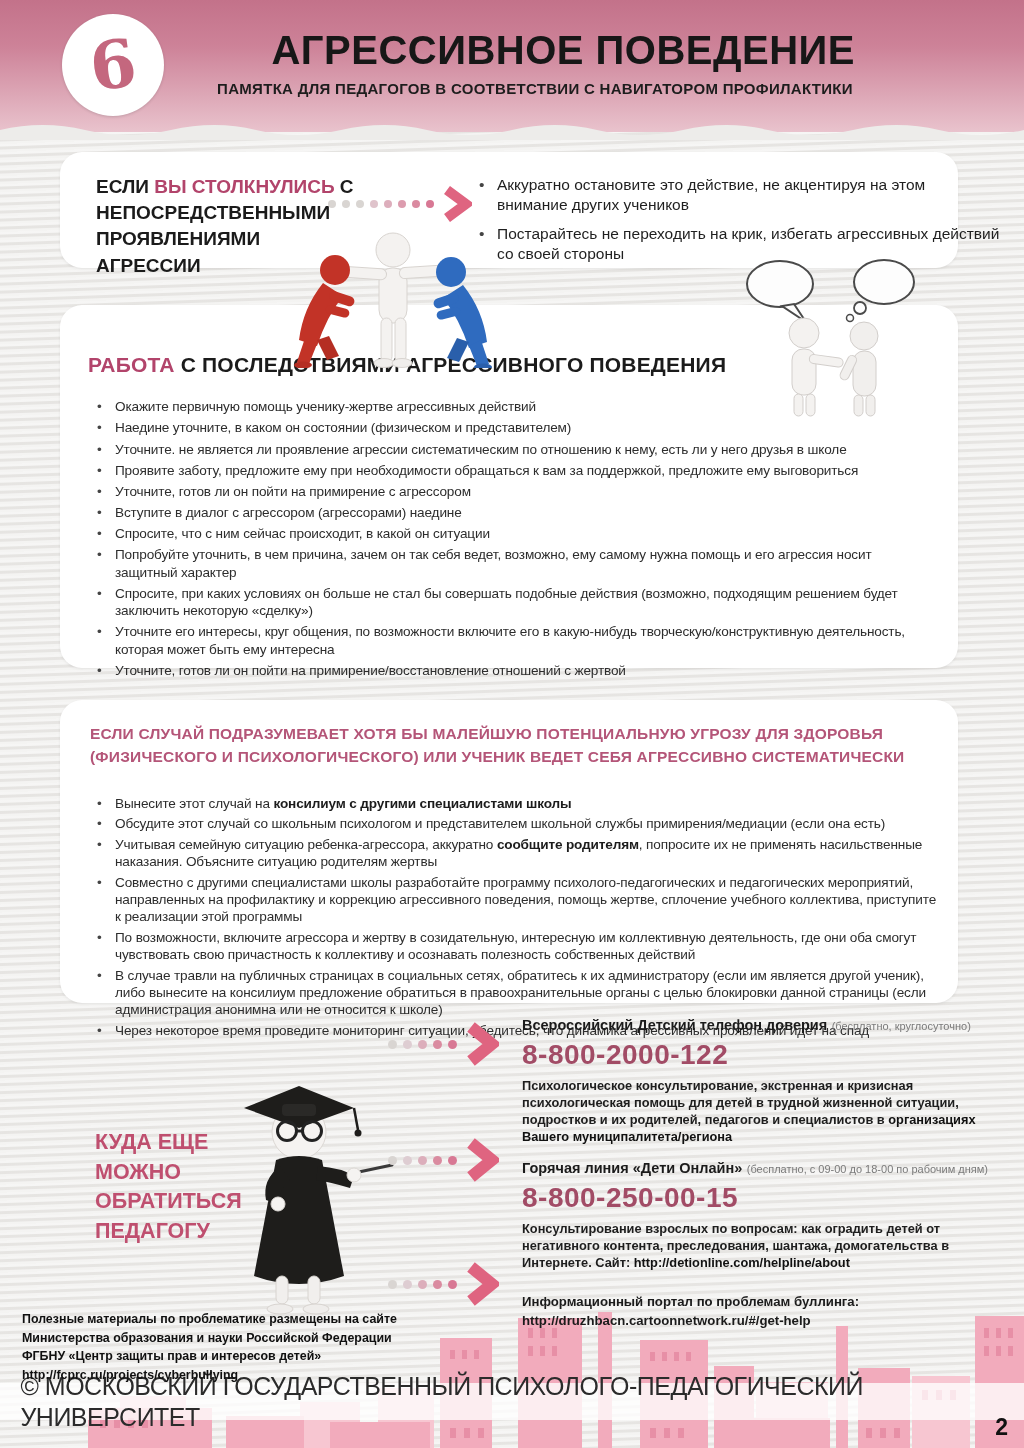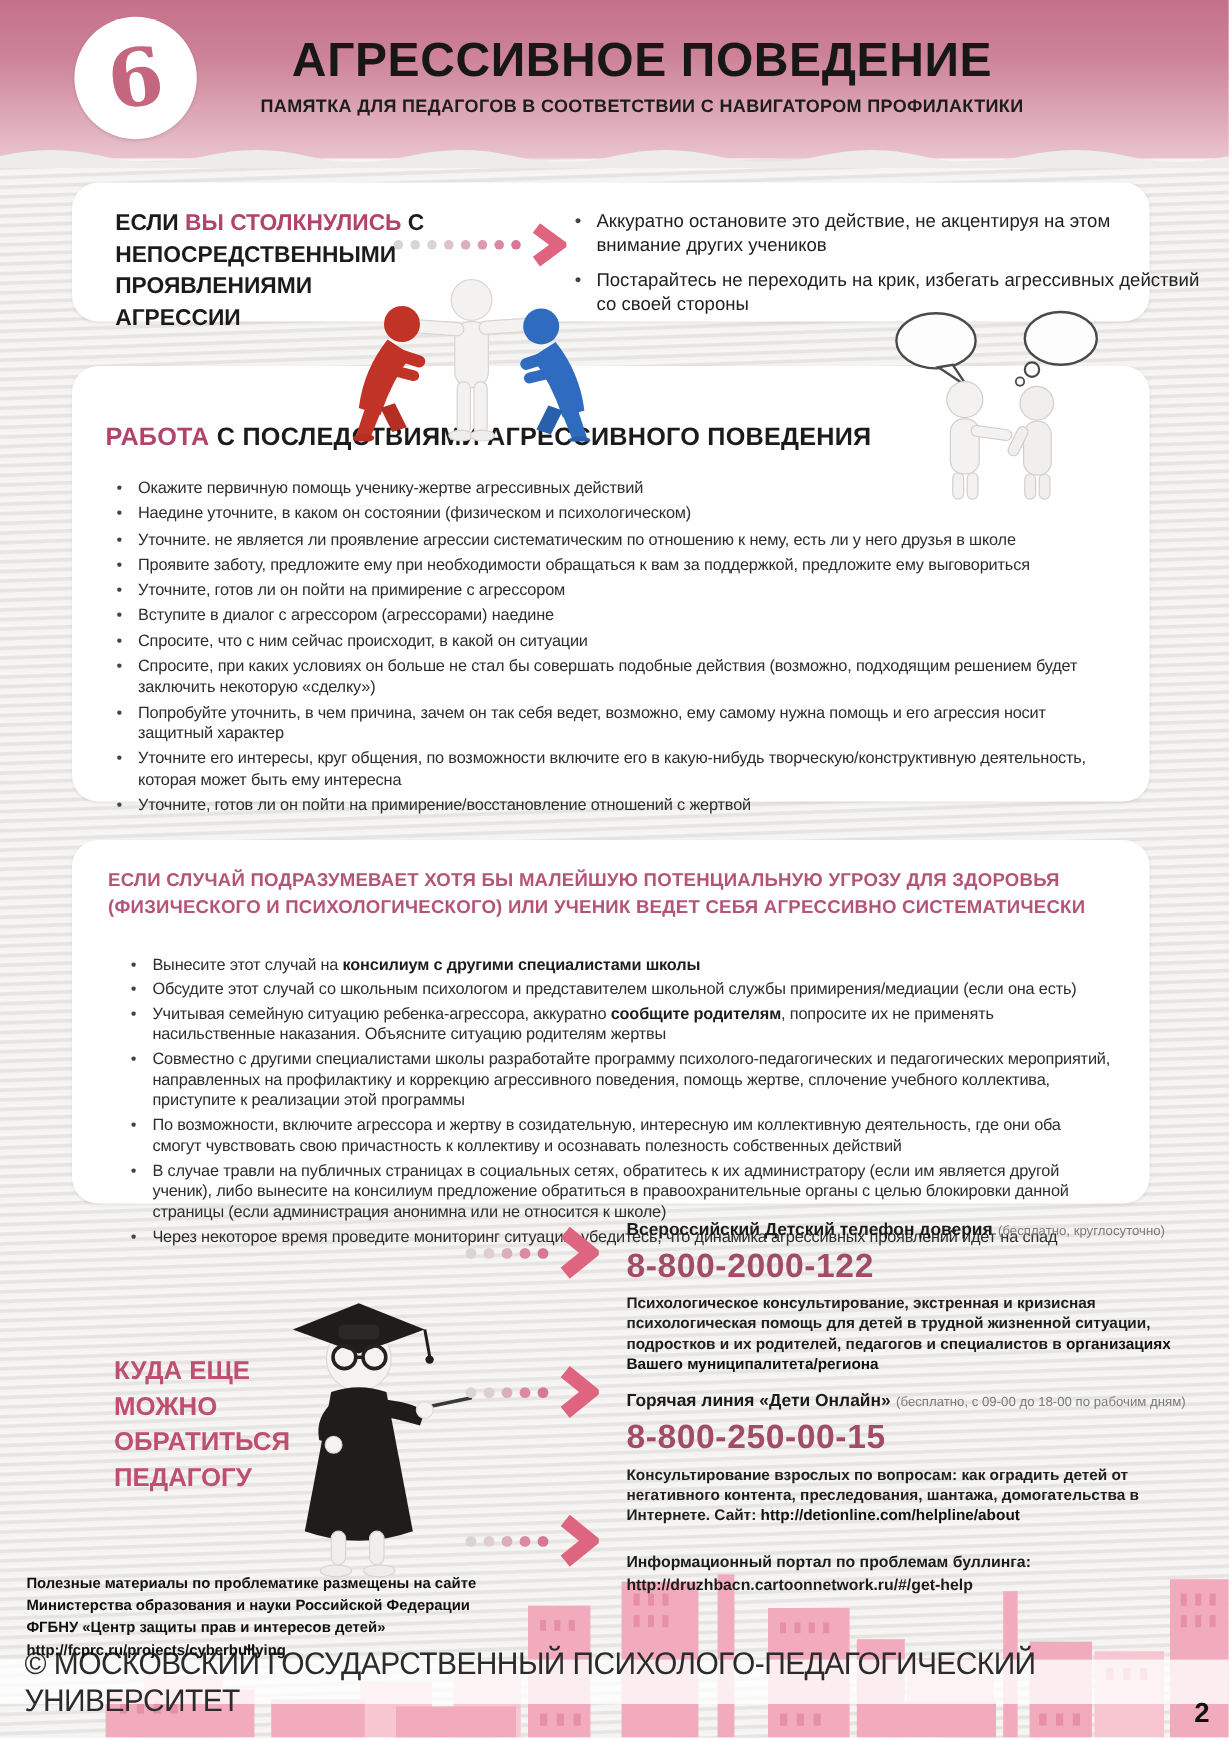--- a/index.html
+++ b/index.html
@@ -8,21 +8,21 @@
     background-image:repeating-linear-gradient(178deg, rgba(255,255,255,.5) 0 2px, rgba(210,207,203,.25) 3px 5px, rgba(255,255,255,.4) 6px 8px);
     font-family:"Liberation Sans", sans-serif; color:#222;}
   
   .header{position:absolute;left:0;top:0;width:1024px;height:132px;
     background:linear-gradient(180deg,#c3728a 0%,#cd8298 35%,#e9c3cd 100%);}
   .header-wave{position:absolute;left:0;top:118px;width:1024px;height:22px;z-index:2;}
   .badge{position:absolute;left:62px;top:14px;width:102px;height:102px;border-radius:50%;
     background:#fff;display:flex;align-items:center;justify-content:center;box-shadow:0 1px 3px rgba(0,0,0,.15);}
   .badge span{font-family:"DejaVu Serif", serif;font-weight:700;font-size:66px;line-height:1;color:#c4677e;transform:rotate(-8deg);}
   .header-text{position:absolute;left:215px;top:28px;width:640px;text-align:center;}
-  .header-title{font-size:40px;font-weight:800;letter-spacing:.5px;color:#171717;line-height:1.1;}
+  .header-title{font-size:40px;font-weight:800;letter-spacing:.5px;color:#171717;line-height:1.1;text-align:right;}
   .header-subtitle{margin-top:8px;font-size:15px;font-weight:700;color:#1d1d1d;letter-spacing:.3px;}
   
   .card{position:absolute;left:60px;width:898px;background:#fff;border-radius:22px;box-shadow:0 1px 3px rgba(0,0,0,.07);}
   .card1{top:152px;height:116px;z-index:1;}
   .card2{top:305px;height:363px;z-index:1;}
   .card3{top:700px;height:303px;z-index:1;}
   
   .c1-title{position:absolute;left:36px;top:22px;width:268px;font-size:19px;font-weight:800;line-height:1.38;color:#1b1b1b;}
   .pink{color:#b2446b;}
   .c1-arrow{position:absolute;left:268px;top:34px;}
@@ -46,21 +46,21 @@
   .bullet-list{list-style:none;margin:0;padding:0;}
   .bullet-list li{position:relative;padding-left:27px;}
   .bullet-list li::before{content:"•";position:absolute;left:9px;top:0;color:#444;}
   
   .c2-title{position:absolute;left:28px;top:48px;font-size:21px;font-weight:800;color:#1b1b1b;letter-spacing:.2px;}
   .c2-list{position:absolute;left:28px;top:90px;width:845px;}
   .c2-list li{font-size:13.6px;line-height:1.3;letter-spacing:-.15px;color:#2d2d2d;margin:3.4px 0;}
   
   .c3-title{position:absolute;left:30px;top:22px;width:860px;font-size:15.5px;font-weight:800;line-height:1.5;color:#b45578;letter-spacing:.2px;}
   .c3-list{position:absolute;left:28px;top:92px;width:850px;}
-  .c3-list li{font-size:13.6px;line-height:1.28;letter-spacing:-.15px;color:#2d2d2d;margin:3px 12px;}
+  .c3-list li{font-size:13.6px;line-height:1.28;letter-spacing:-.15px;color:#2d2d2d;margin:3px 0;}
   .c3-list strong{font-weight:800;color:#1c1c1c;}
   
   .fight-svg{position:absolute;left:283px;top:228px;z-index:3;}
   .talk-svg{position:absolute;left:742px;top:256px;z-index:3;}
   .teacher-svg{position:absolute;left:206px;top:1076px;z-index:2;}
   
   .contacts-heading{position:absolute;left:95px;top:1128px;font-size:21.5px;font-weight:800;line-height:1.38;color:#bf4f6f;white-space:pre-line;z-index:3;}
   .contact-arrow1{position:absolute;left:388px;top:1022px;z-index:2;}
   .contact-arrow2{position:absolute;left:388px;top:1138px;z-index:2;}
   .contact-arrow3{position:absolute;left:388px;top:1262px;z-index:2;}
@@ -182,28 +182,28 @@
       <rect x="124" y="139" width="9" height="21" rx="4.5" fill="#f1efed"></rect>
     </g>
   </svg>
 
   <div class="card card2">
     <div class="c2-title">
       <span class="pink">РАБОТА</span><span> С ПОСЛЕДСТВИЯМИ АГРЕССИВНОГО ПОВЕДЕНИЯ</span>
     </div>
     <ul class="bullet-list c2-list">
       <li><span>Окажите первичную помощь ученику-жертве агрессивных действий</span></li>
-      <li><span>Наедине уточните, в каком он состоянии (физическом и психологическом)</span></li>
+      <li><span>Наедине уточните, в каком он состоянии (физическом и представителем)</span></li>
       <li><span>Уточните. не является ли проявление агрессии систематическим по отношению к нему, есть ли у него друзья в школе</span></li>
       <li><span>Проявите заботу, предложите ему при необходимости обращаться к вам за поддержкой, предложите ему выговориться</span></li>
       <li><span>Уточните, готов ли он пойти на примирение с агрессором</span></li>
       <li><span>Вступите в диалог с агрессором (агрессорами) наедине</span></li>
       <li><span>Спросите, что с ним сейчас происходит, в какой он ситуации</span></li>
+      <li><span>Попробуйте уточнить, в чем причина, зачем он так себя ведет, возможно, ему самому нужна помощь и его агрессия носит защитный характер</span></li>
       <li><span>Спросите, при каких условиях он больше не стал бы совершать подобные действия (возможно, подходящим решением будет заключить некоторую «сделку»)</span></li>
-      <li><span>Попробуйте уточнить, в чем причина, зачем он так себя ведет, возможно, ему самому нужна помощь и его агрессия носит защитный характер</span></li>
       <li><span>Уточните его интересы, круг общения, по возможности включите его в какую-нибудь творческую/конструктивную деятельность, которая может быть ему интересна</span></li>
       <li><span>Уточните, готов ли он пойти на примирение/восстановление отношений с жертвой</span></li>
     </ul>
   </div>
 
   <div class="card card3">
     <div class="c3-title">ЕСЛИ СЛУЧАЙ ПОДРАЗУМЕВАЕТ ХОТЯ БЫ МАЛЕЙШУЮ ПОТЕНЦИАЛЬНУЮ УГРОЗУ ДЛЯ ЗДОРОВЬЯ (ФИЗИЧЕСКОГО И ПСИХОЛОГИЧЕСКОГО) ИЛИ УЧЕНИК ВЕДЕТ СЕБЯ АГРЕССИВНО СИСТЕМАТИЧЕСКИ</div>
     <ul class="bullet-list c3-list">
       <li><span>Вынесите этот случай на </span><strong>консилиум с другими специалистами школы</strong><span></span></li>
       <li><span>Обсудите этот случай со школьным психологом и представителем школьной службы примирения/медиации (если она есть)</span><strong></strong><span></span></li>

